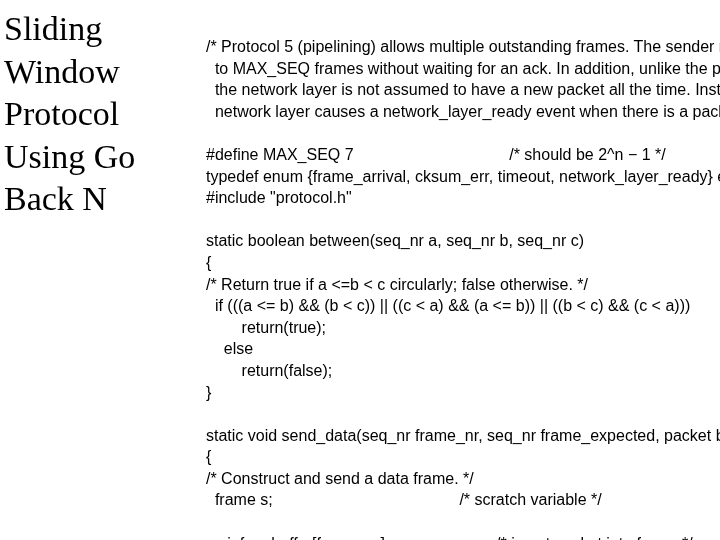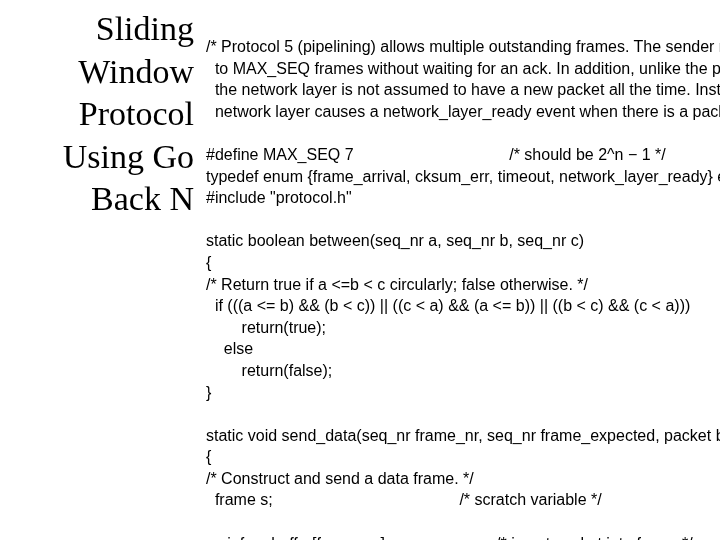--- a/index.html
+++ b/index.html
@@ -17,21 +17,21 @@
     width: 720px;
     height: 540px;
   }
   .title {
     position: absolute;
     left: 4px;
     top: 8px;
     width: 190px;
     font-size: 34px;
     line-height: 1.25;
-    text-align: right;
+    text-align: left;
     font-weight: 400;
   }
   .code {
     position: absolute;
     left: 206px;
     top: 20px;
     width: 500px;
     font-family: Arial, Helvetica, sans-serif;
     font-size: 16px;
     line-height: 1.35;

